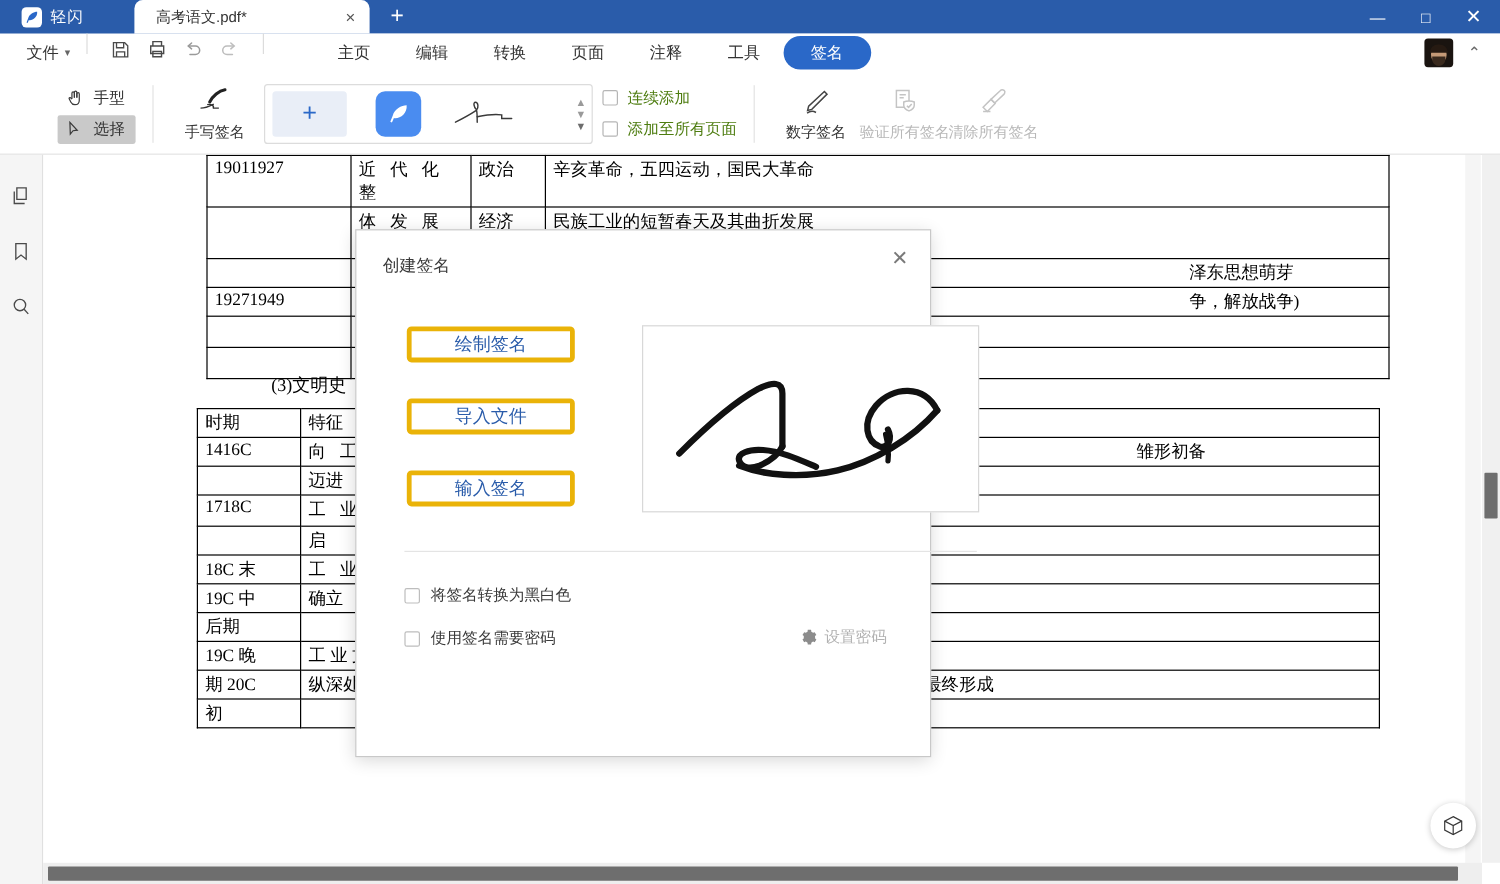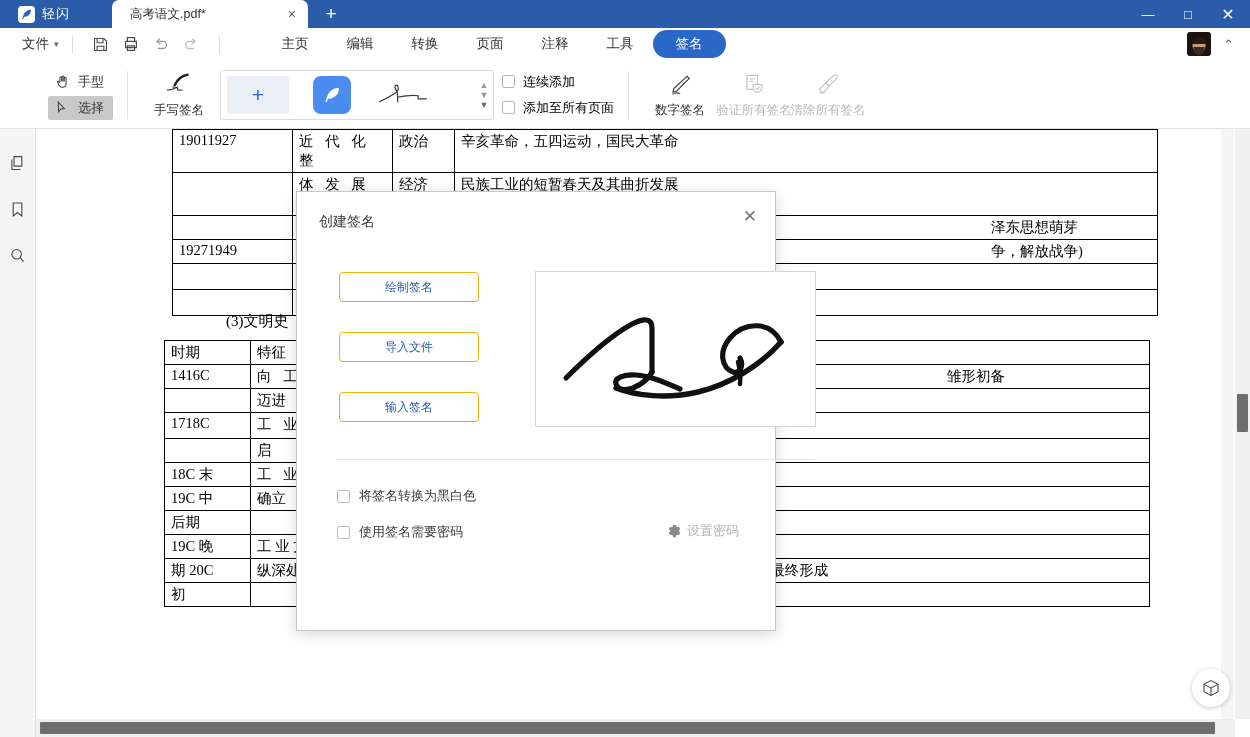--- a/index.html
+++ b/index.html
@@ -41,21 +41,21 @@
   .win-ctl { margin-left: auto; display: flex; height: 28px; align-items: center; }
   .win-btn {
     width: 40px; height: 28px; display: flex; align-items: center; justify-content: center;
     color: #fff; font-size: 13px;
   }
   .win-btn.close { margin-right: 2px; font-size: 16px; }
 
   
   .menubar {
     position: absolute; top: 28px; left: 0; width: 1250px; height: 33px;
-    background: #ffffff; display: flex; align-items: center;
+    background: #ffffff; display: flex; 
     border-bottom: 1px solid #ffffff;
   }
   .file-menu { display: flex; align-items: center; gap: 5px; margin-left: 22px; font-size: 13.5px; color: #333; }
   .caret { font-size: 9px; color: #666; }
   .vsep { width: 1px; height: 17px; background: #dcdcdc; margin: 0 13px; }
   .icon-btn {
     width: 30px; height: 26px; display: flex; align-items: center; justify-content: center;
   }
   .icon-btn svg { display: block; }
   .tabs { display: flex; align-items: center; gap: 0; margin-left: 30px; }
@@ -117,21 +117,21 @@
     display: flex; align-items: center; justify-content: center;
   }
   .gal-scroll {
     position: absolute; right: 0; top: 0; width: 18px; height: 50px;
     display: flex; flex-direction: column; align-items: center; justify-content: center; gap: 1px;
   }
   .gal-scroll .arr { font-size: 9px; color: #9a9a9a; line-height: 9px; }
   .gal-scroll .arr.dk { color: #6d6d6d; }
 
   .check-col { display: flex; flex-direction: column; gap: 8px; margin-left: 8px; }
-  .chk-row { display: flex; align-items: center; gap: 8px; font-size: 13px; color: #000000; }
+  .chk-row { display: flex; align-items: center; gap: 8px; font-size: 13px; color: #4d7c0f; }
   .chk-box {
     width: 13px; height: 13px; border: 1px solid #b5b5b5; border-radius: 2px; background: #fff;
   }
 
   
   .rail {
     position: absolute; top: 129px; left: 0; width: 36px; height: 608px;
     background: #f5f5f5; border-right: 1px solid #e0e0e0;
     display: flex; flex-direction: column; align-items: center; padding-top: 22px; gap: 22px;
   }
@@ -183,22 +183,22 @@
   
   .dlg-shadow {
     position: absolute; left: 296px; top: 191px; width: 480px; height: 440px;
     background: #ffffff; border: 1px solid #c8c8c8;
     box-shadow: 0 3px 14px rgba(0,0,0,0.16);
   }
   .dlg-title { position: absolute; left: 22px; top: 21px; font-size: 14px; color: #3a3a3a; }
   .dlg-close { position: absolute; right: 18px; top: 14px; font-size: 17px; color: #7a7a7a; }
   .dlg-btn {
     position: absolute; left: 42px; width: 140px; height: 30px;
-    border: 1px solid #eab308; border-radius: 4px; background: #ffffff;
-    color: #2a5caa; font-size: 12px; display: flex; align-items: center; justify-content: center;
+    border: 4px solid #eab308; border-radius: 4px; background: #ffffff;
+    color: #2a5caa; font-size: 15px; display: flex; align-items: center; justify-content: center;
     font-family: "Liberation Sans", "DejaVu Sans", sans-serif;
   }
   .dlg-btn.b1 { top: 80px; }
   .dlg-btn.b2 { top: 140px; }
   .dlg-btn.b3 { top: 200px; }
   .preview {
     position: absolute; left: 238px; top: 79px; width: 281px; height: 156px;
     border: 1px solid #d8d8d8; background: #ffffff;
     display: flex; align-items: center; justify-content: center; overflow: hidden;
   }

